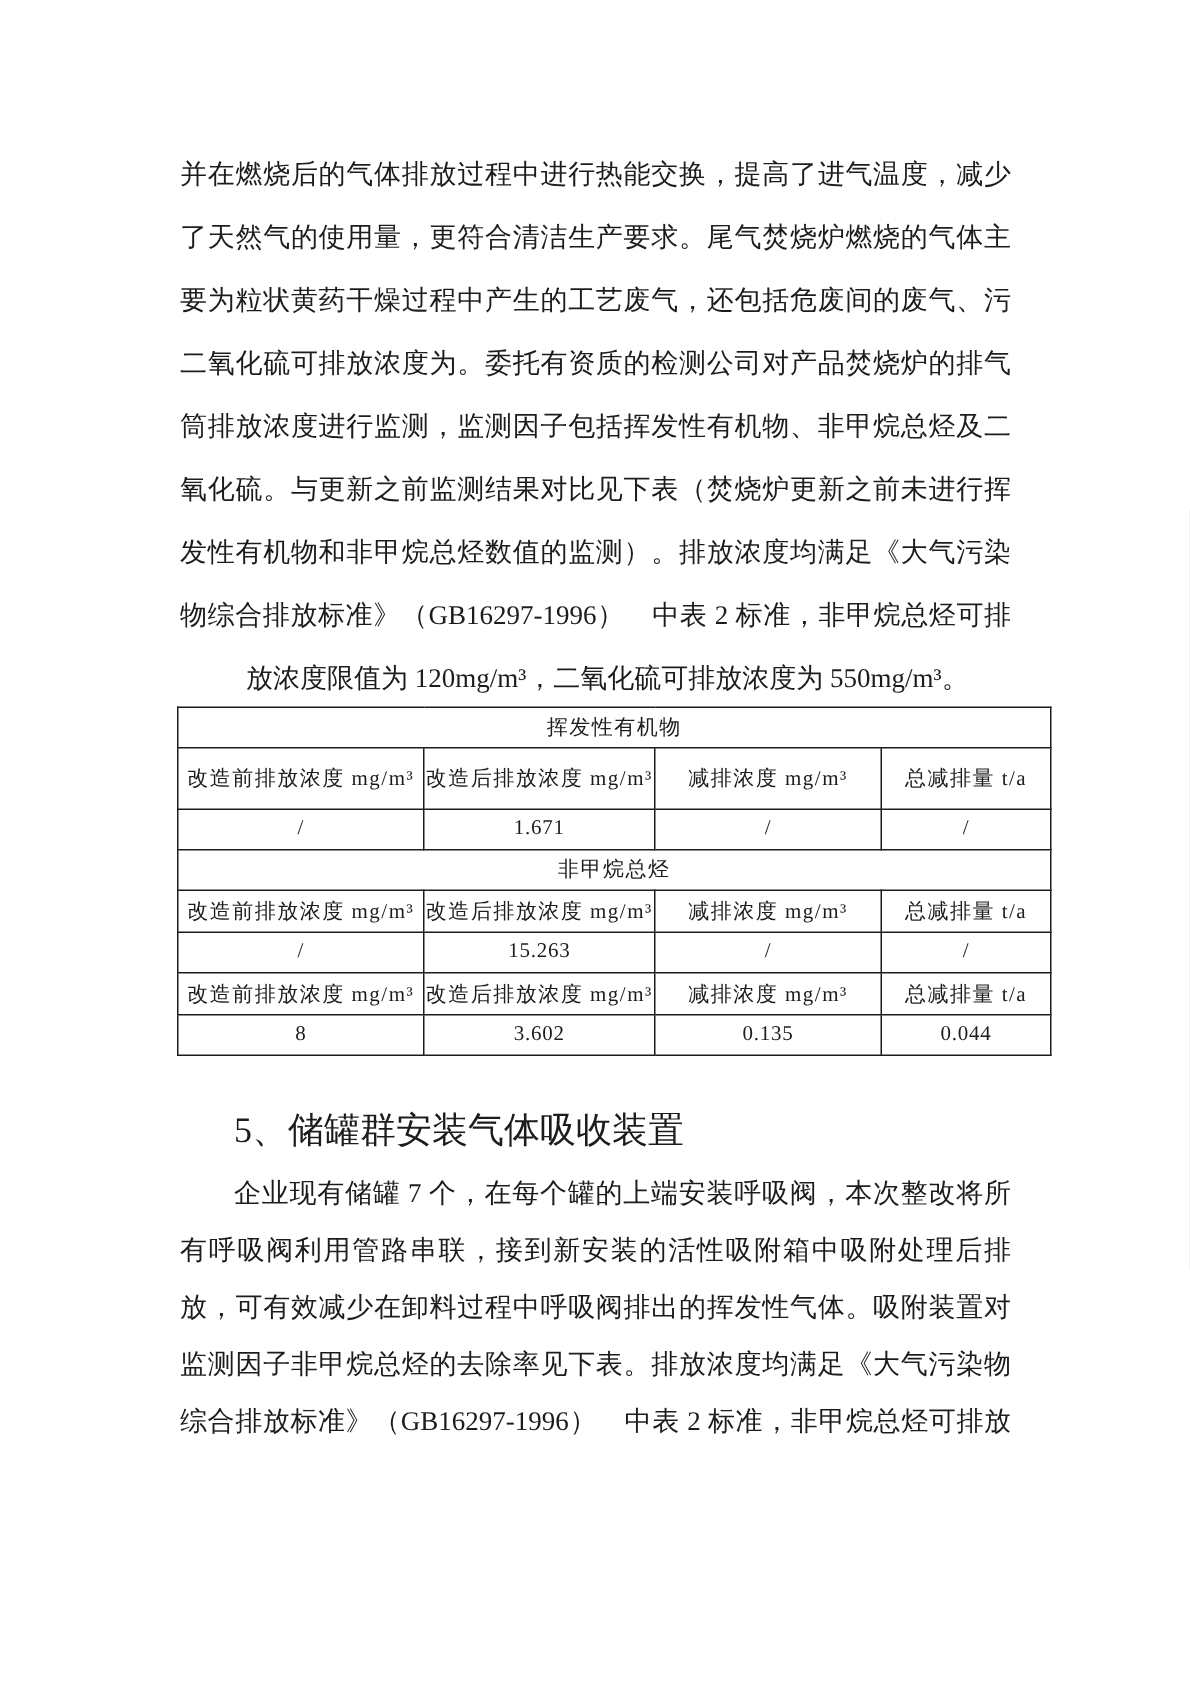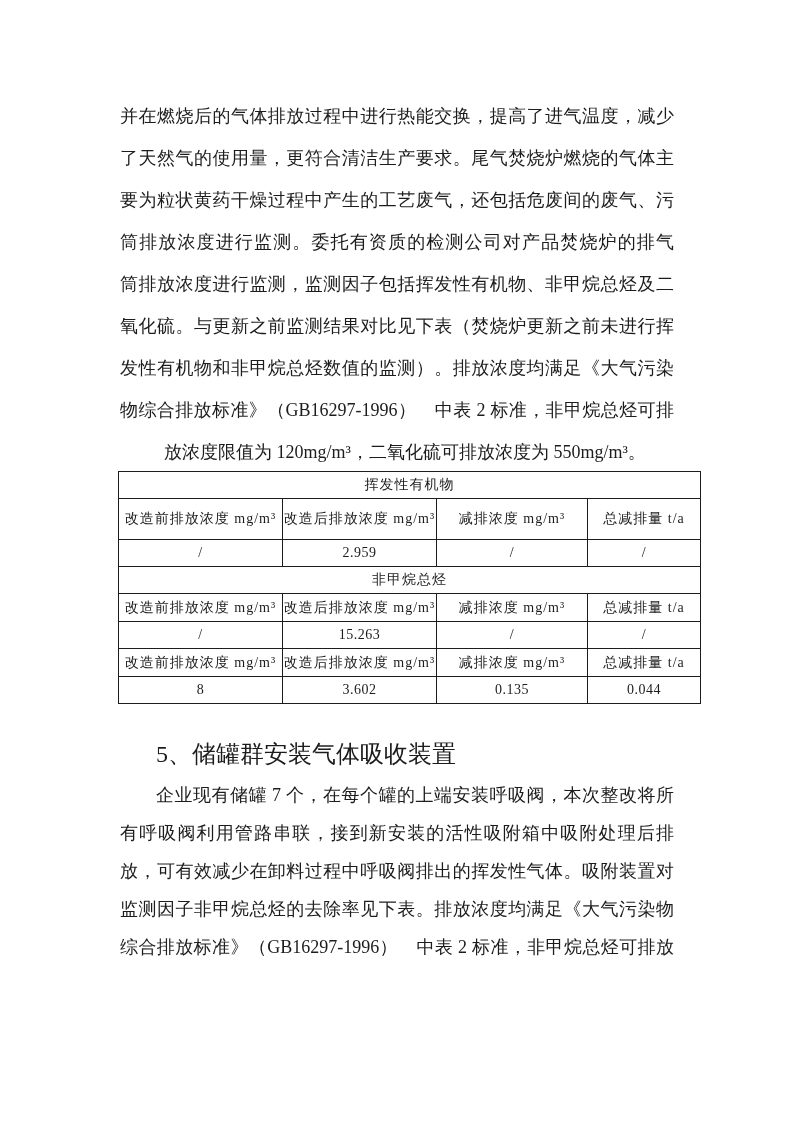--- a/index.html
+++ b/index.html
@@ -62,21 +62,21 @@
 </style>
 </head>
 <body>
 
 <div class="page">
 
   <div class="para" id="paragraph-1" style="top:95px;">
     <div class="line">并在燃烧后的气体排放过程中进行热能交换，提高了进气温度，减少</div>
     <div class="line">了天然气的使用量，更符合清洁生产要求。尾气焚烧炉燃烧的气体主</div>
     <div class="line">要为粒状黄药干燥过程中产生的工艺废气，还包括危废间的废气、污</div>
-    <div class="line">筒排放浓度进行监测。委托有资质的检测公司对产品焚烧炉的排气</div>
+    <div class="line">二氧化硫可排放浓度为。委托有资质的检测公司对产品焚烧炉的排气</div>
     <div class="line">筒排放浓度进行监测，监测因子包括挥发性有机物、非甲烷总烃及二</div>
     <div class="line">氧化硫。与更新之前监测结果对比见下表（焚烧炉更新之前未进行挥</div>
     <div class="line">发性有机物和非甲烷总烃数值的监测）。排放浓度均满足《大气污染</div>
     <div class="line">物综合排放标准》（GB16297-1996）　中表 2 标准，非甲烷总烃可排</div>
     <div class="line nojust">放浓度限值为 120mg/m³，二氧化硫可排放浓度为 550mg/m³。</div>
   </div>
 
   <table class="emissions-table">
     <colgroup>
       <col style="width:164px">
@@ -89,21 +89,21 @@
         <td colspan="4">挥发性有机物</td>
       </tr>
       <tr class="r-head1">
         <td>改造前排放浓度 mg/m³</td>
         <td>改造后排放浓度 mg/m³</td>
         <td>减排浓度 mg/m³</td>
         <td>总减排量 t/a</td>
       </tr>
       <tr class="r-val">
         <td>/</td>
-        <td>2.959</td>
+        <td>1.671</td>
         <td>/</td>
         <td>/</td>
       </tr>
 
       <tr class="r-title">
         <td colspan="4">非甲烷总烃</td>
       </tr>
       <tr class="r-head">
         <td>改造前排放浓度 mg/m³</td>
         <td>改造后排放浓度 mg/m³</td>

